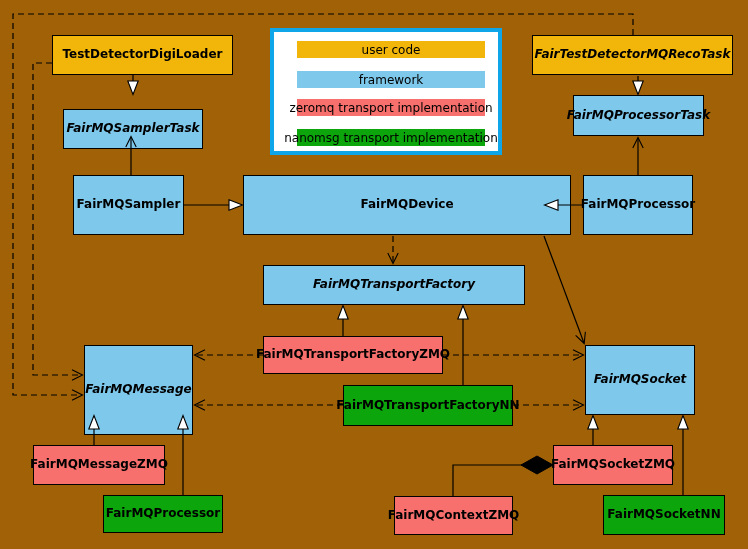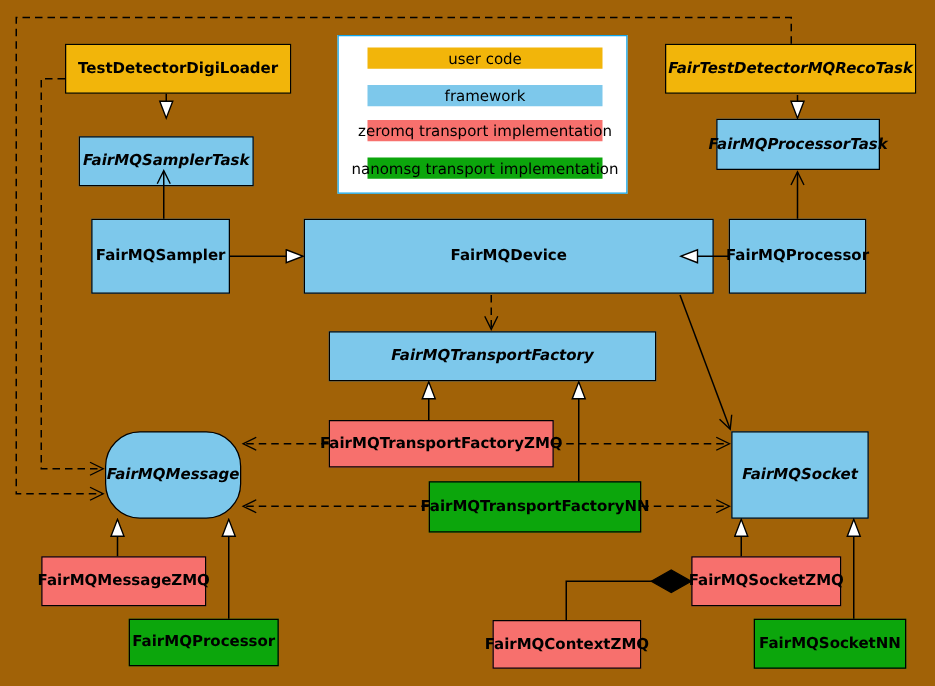--- a/index.html
+++ b/index.html
@@ -12,21 +12,21 @@
     border:1px solid #000;box-sizing:border-box;font-size:12px;font-weight:bold;
     color:#000;text-align:center;line-height:1.1;
   }
   .node.abstract{font-style:italic;}
   .user-code{background:#F2B50A;}
   .framework{background:#7DC8EB;}
   .zmq{background:#F7706D;}
   .nn{background:#0CA60C;}
   #legend-box{
     position:absolute;left:270px;top:28px;width:232px;height:127px;
-    background:#fff;border:1px solid #0ea5e9;box-sizing:border-box;
+    background:#fff;border:4px solid #0ea5e9;box-sizing:border-box;
   }
   .legend-bar{
     position:absolute;left:23px;width:188px;height:17px;
     display:flex;align-items:center;justify-content:center;
     font-size:12px;font-weight:normal;color:#000;white-space:nowrap;
   }
   #edges{position:absolute;left:0;top:0;width:748px;height:549px;pointer-events:none;z-index:20;}
 </style>
 </head>
 <body>
@@ -46,21 +46,21 @@
   <div class="node framework" style="left:243px;top:175px;width:328px;height:60px;">FairMQDevice</div>
 
   <div class="node framework" style="left:583px;top:175px;width:110px;height:60px;">FairMQProcessor</div>
 
   <div class="node framework abstract" style="left:263px;top:265px;width:262px;height:40px;">FairMQTransportFactory</div>
 
   <div class="node zmq" style="left:263px;top:336px;width:180px;height:38px;">FairMQTransportFactoryZMQ</div>
 
   <div class="node nn" style="left:343px;top:385px;width:170px;height:41px;">FairMQTransportFactoryNN</div>
 
-  <div class="node framework abstract" style="left:84px;top:345px;width:109px;height:70px;border-radius:28px;">FairMQMessage</div>
+  <div class="node framework abstract" style="left:84px;top:345px;width:109px;height:90px;">FairMQMessage</div>
 
   <div class="node framework abstract" style="left:585px;top:345px;width:110px;height:70px;">FairMQSocket</div>
 
   <div class="node zmq" style="left:33px;top:445px;width:132px;height:40px;">FairMQMessageZMQ</div>
 
   <div class="node nn" style="left:103px;top:495px;width:120px;height:38px;">FairMQProcessor</div>
 
   <div class="node zmq" style="left:394px;top:496px;width:119px;height:39px;">FairMQContextZMQ</div>
 
   <div class="node zmq" style="left:553px;top:445px;width:120px;height:40px;">FairMQSocketZMQ</div>

